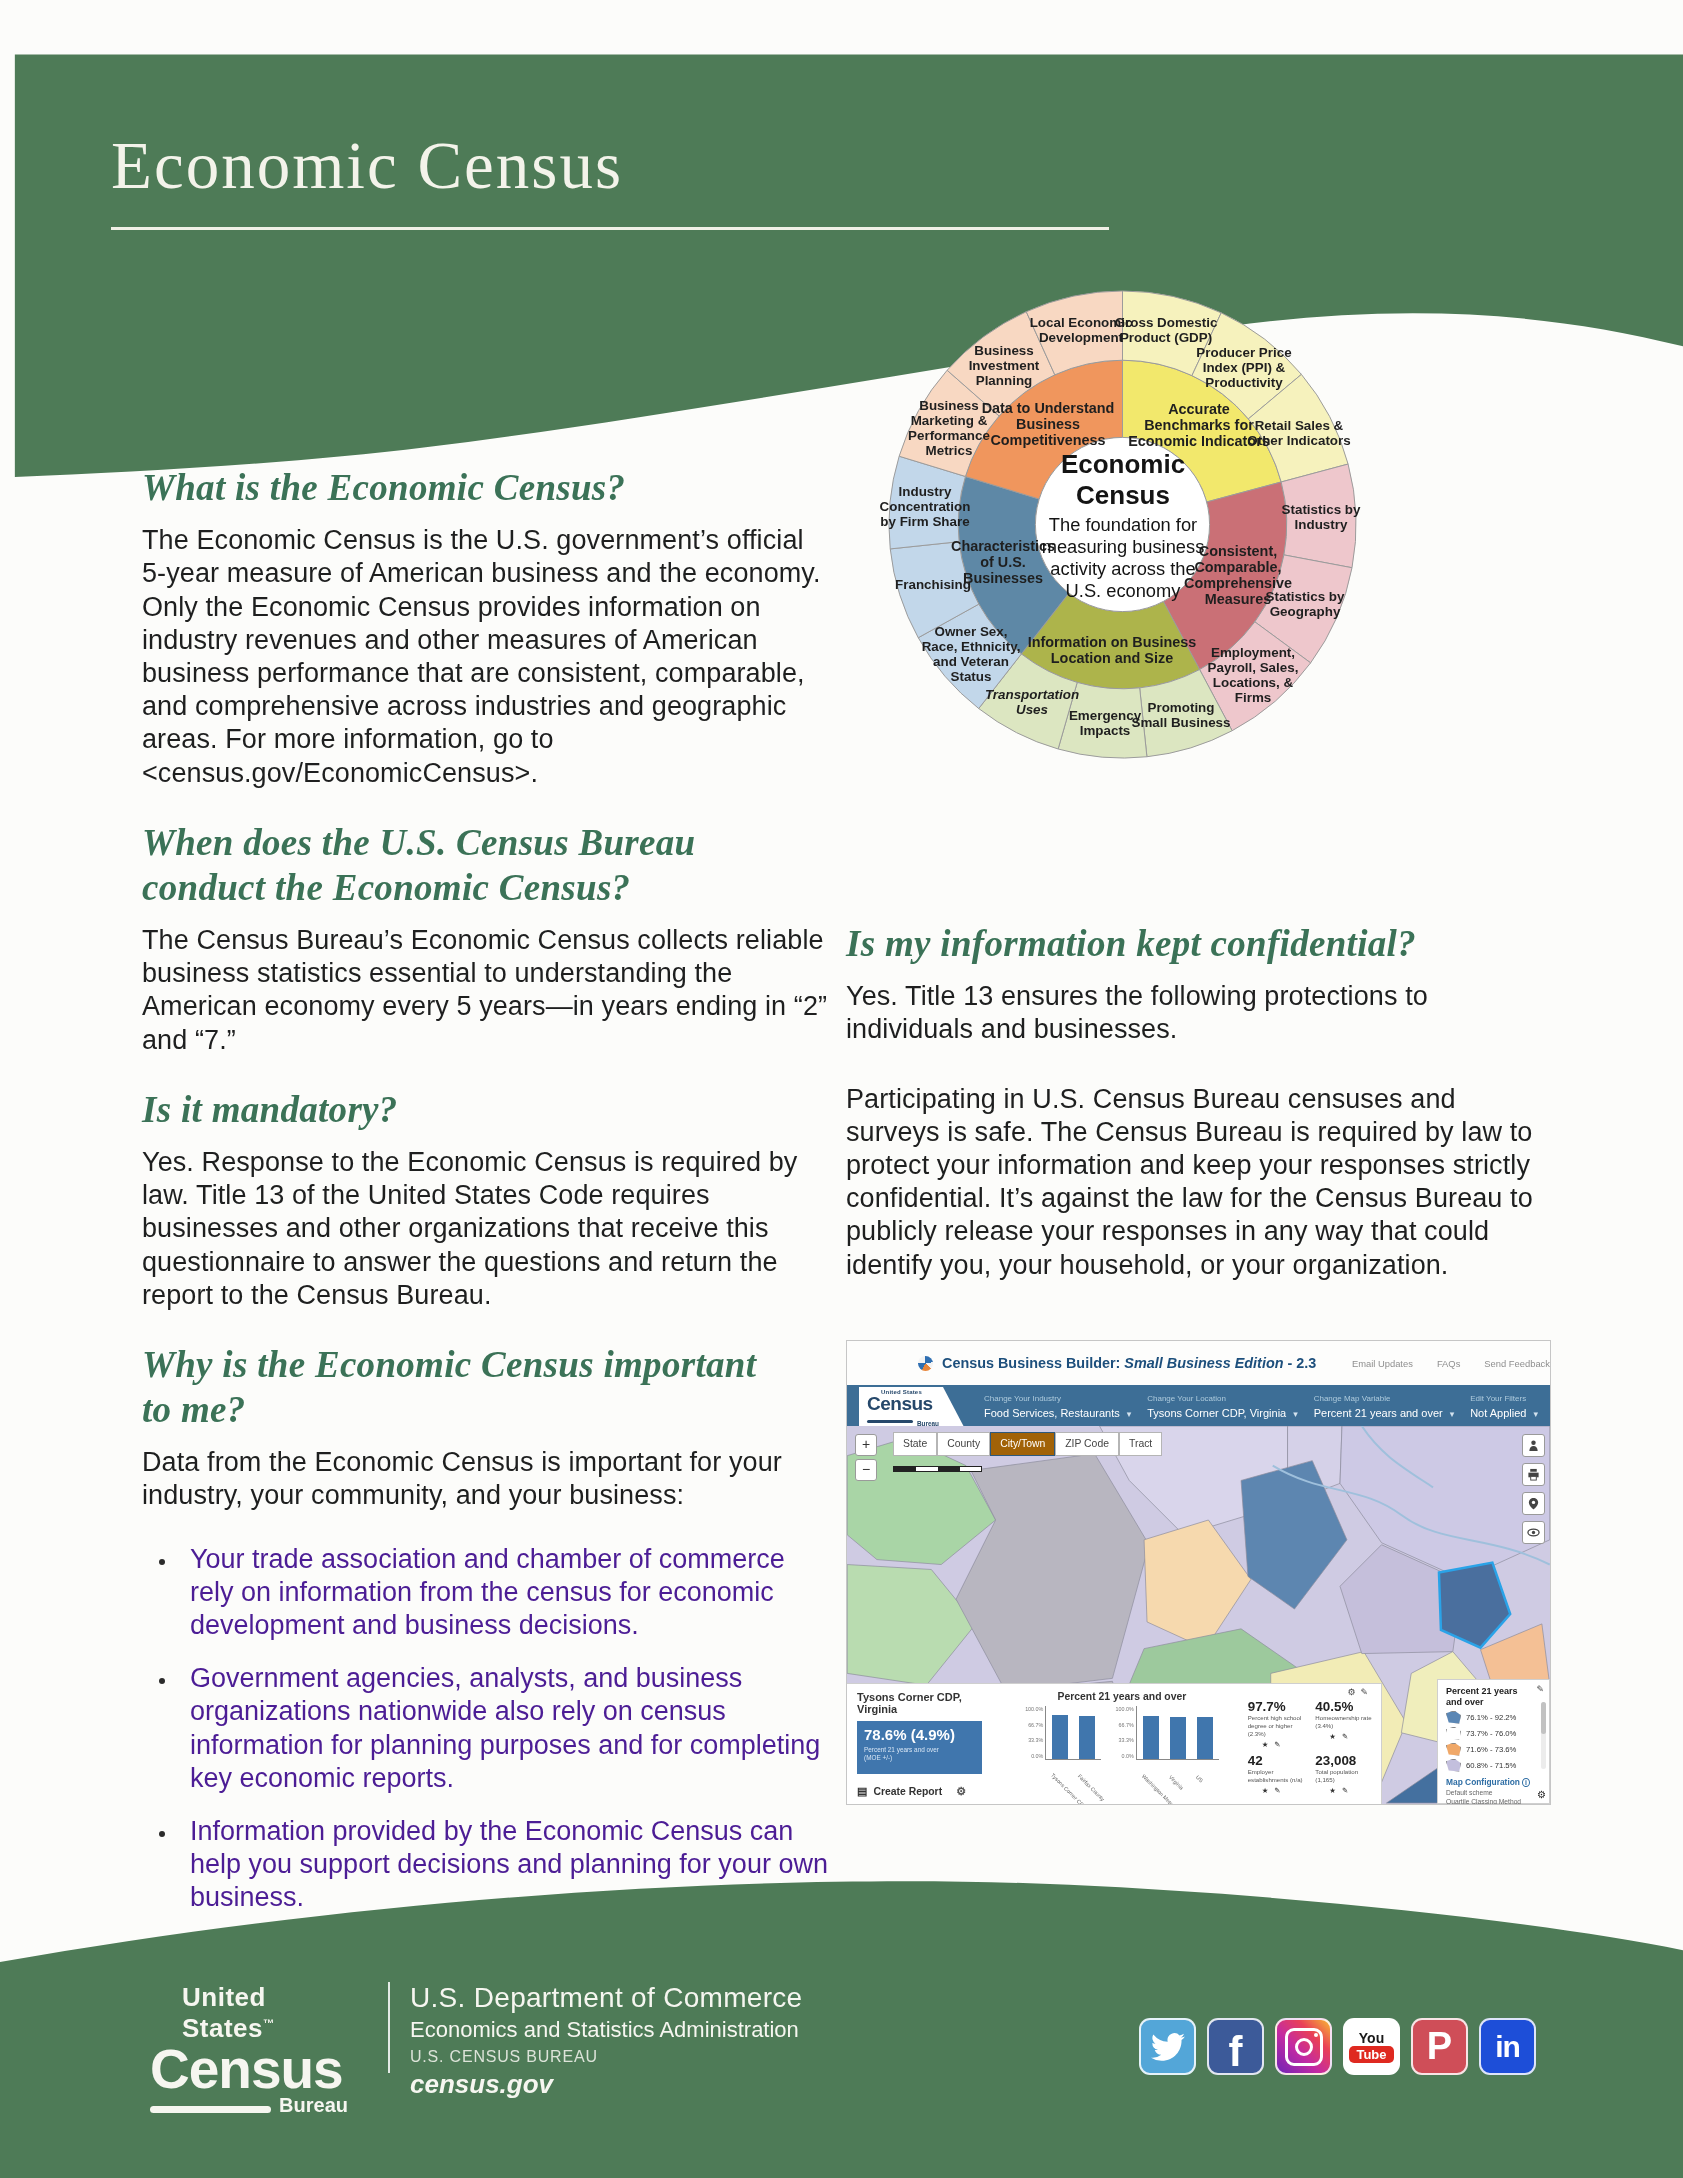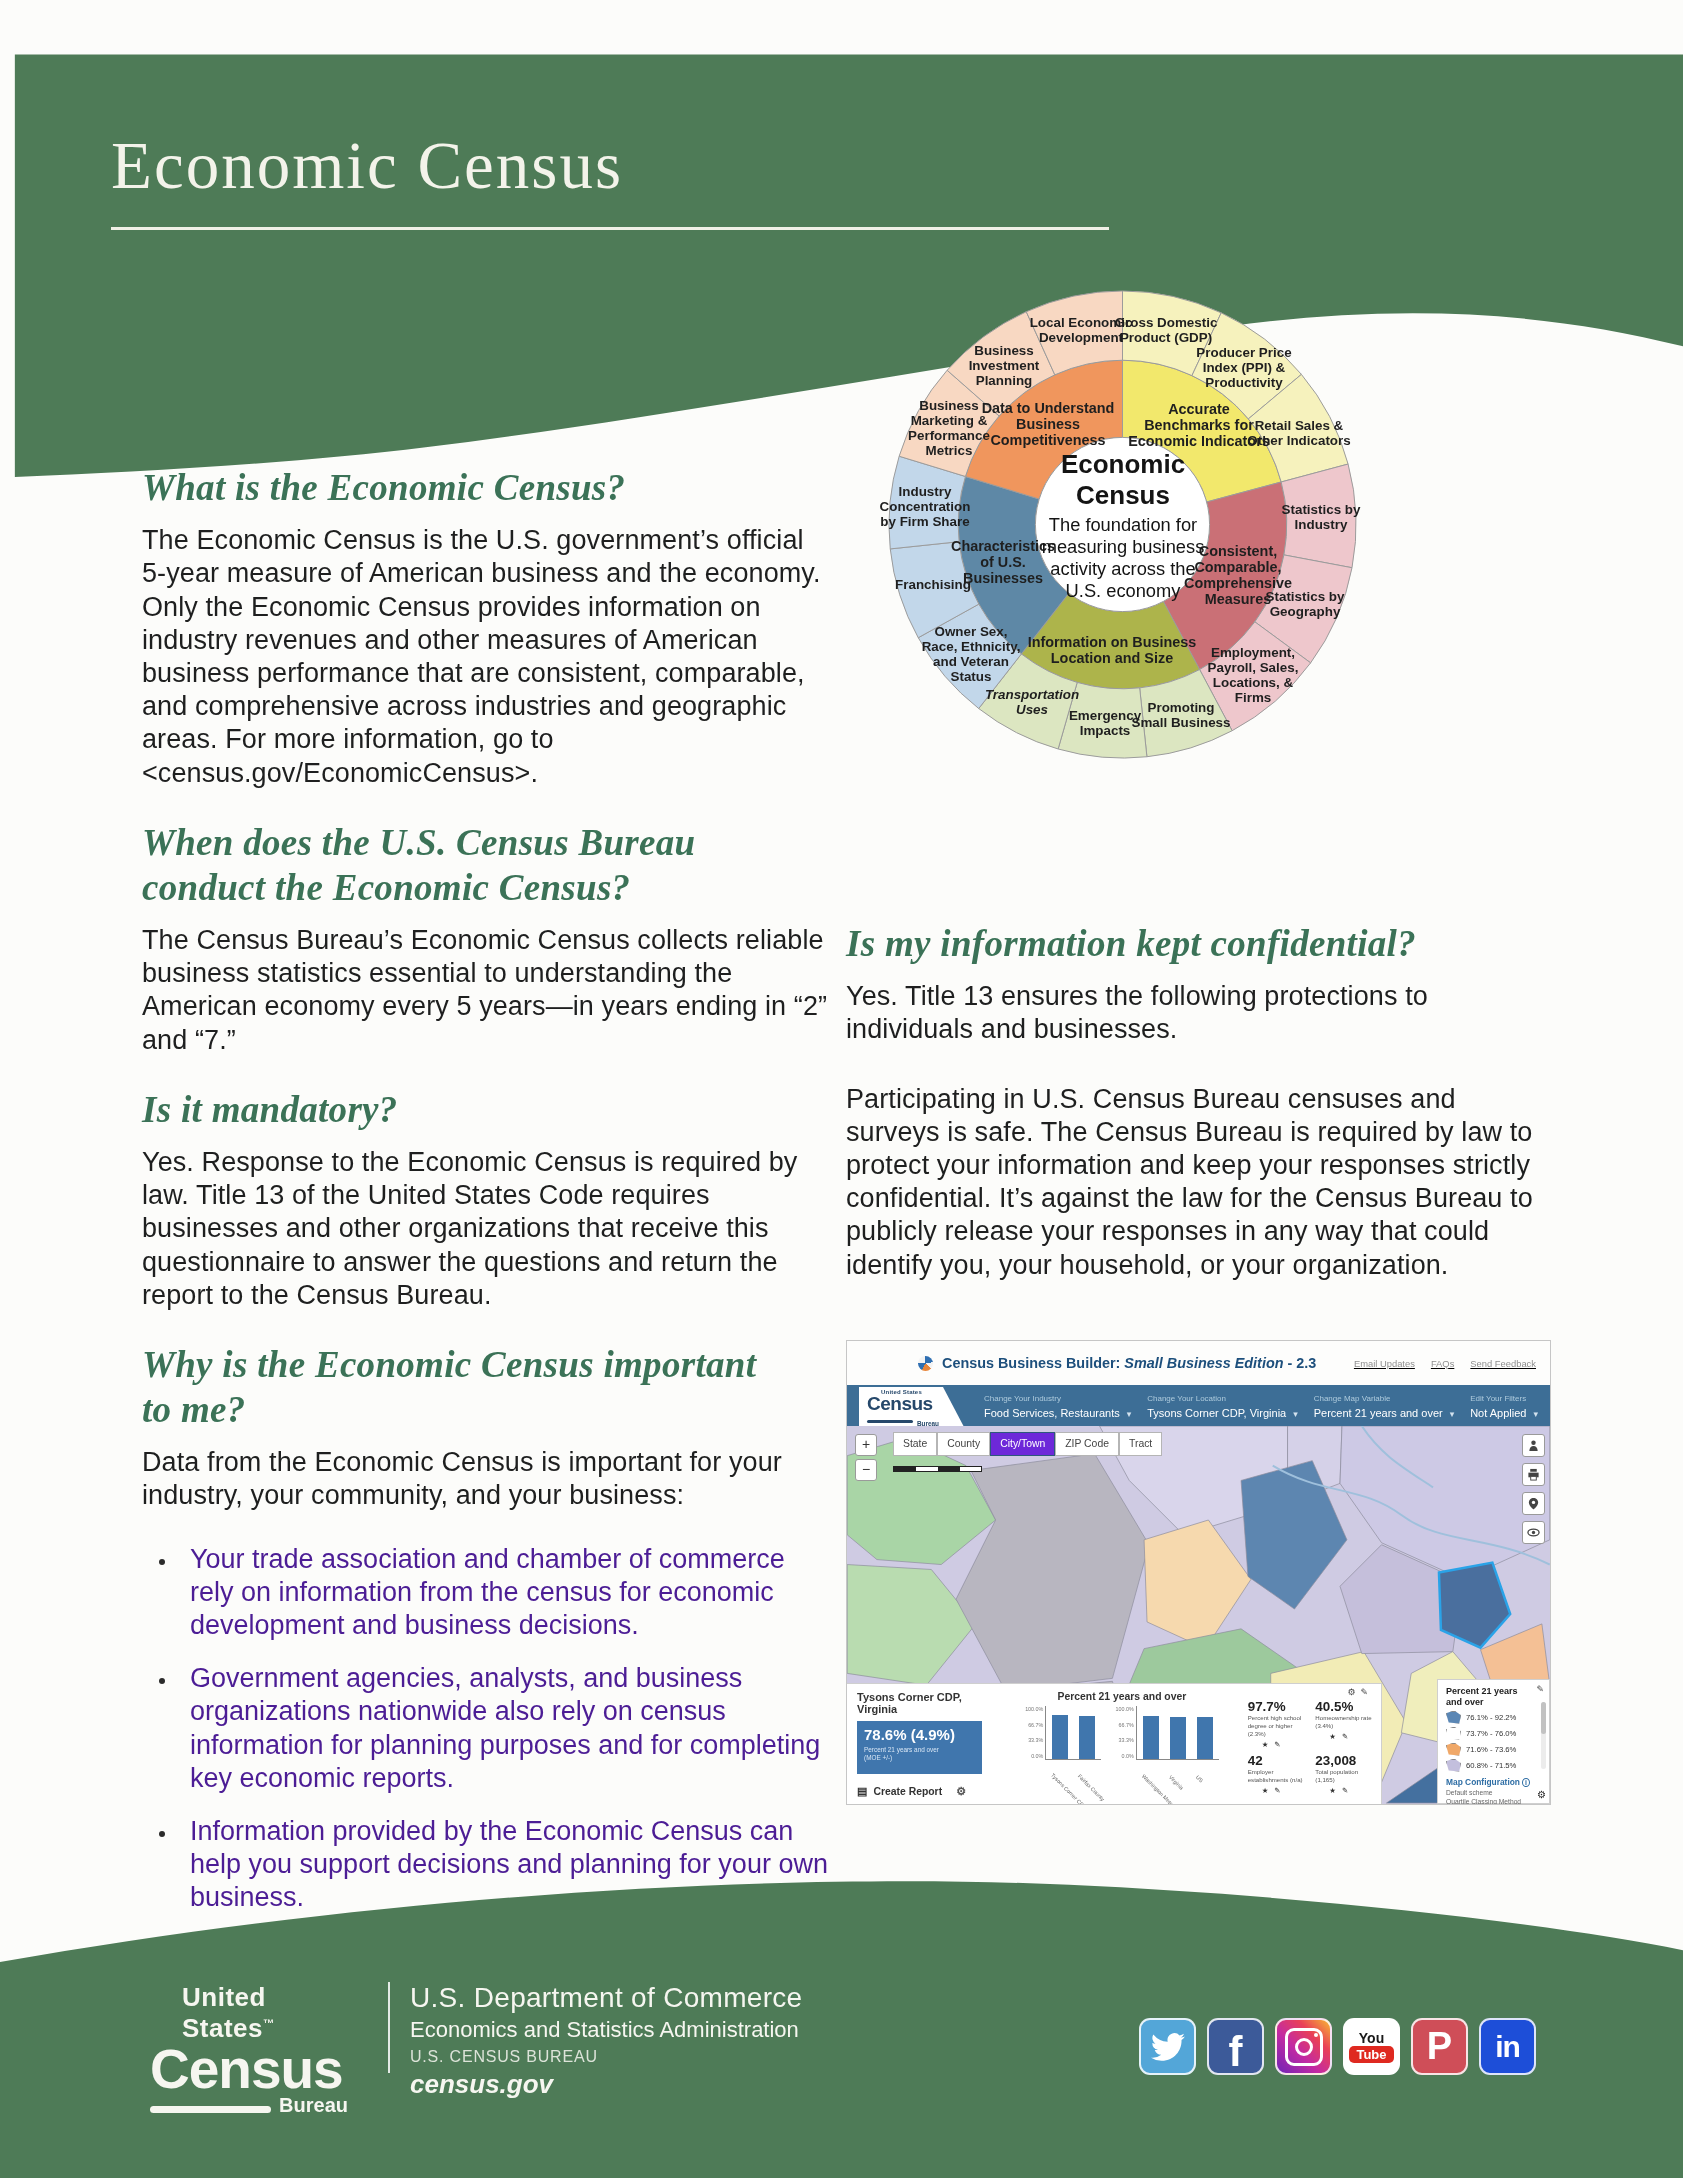--- a/index.html
+++ b/index.html
@@ -40,21 +40,21 @@
   .cbb{position:absolute;left:846px;top:1340px;width:703px;height:463px;background:#fff;
     border:1px solid #c6c6c6;font-family:"Liberation Sans",sans-serif;}
   .cbb-top{position:absolute;left:0;top:0;width:703px;height:44px;background:#fdfdfc;
     border-bottom:1px solid #dcdcdc;display:flex;align-items:center;}
   .cbb-spin{width:15px;height:15px;border-radius:50%;margin-left:71px;
     background:conic-gradient(#2f6fb2 0 22%,#f3f3f3 22% 36%,#e8853a 36% 58%,#2f6fb2 58% 76%,#f3f3f3 76% 100%);}
   .cbb-title{margin-left:9px;font-size:14.4px;color:#1d4f7c;white-space:nowrap;}
   .cbb-title .tb{font-weight:bold;}
   .cbb-title .te{font-weight:bold;font-style:italic;}
   .cbb-title .tv{font-weight:bold;}
-  .cbb-links{margin-left:auto;margin-right:14px;display:flex;gap:16px;text-decoration:underline;}
+  .cbb-links{margin-left:auto;display:flex;gap:24px;}
   .cbb-link{font-size:9.4px;color:#8f8f8f;white-space:nowrap;}
   .cbb-nav{position:absolute;left:0;top:44px;width:703px;height:42px;background:#3d6e96;}
   .cbb-tab{position:absolute;left:12px;top:2px;width:105px;height:40px;background:#fff;
     clip-path:polygon(0 0,80% 0,100% 100%,0 100%);padding:2px 0 0 8px;box-sizing:border-box;color:#26486b;}
   .cbb-tab .lt{font-size:6px;font-weight:bold;margin-left:14px;letter-spacing:0.2px;}
   .cbb-tab .lm{font-size:19px;font-weight:bold;line-height:.9;letter-spacing:-0.5px;}
   .cbb-tab .lbar{display:inline-block;width:46px;height:3px;background:#26486b;border-radius:2px;vertical-align:3px;}
   .cbb-tab .lb{font-size:6.4px;font-weight:bold;margin-left:4px;}
   .cbb-navgroups{position:absolute;left:131px;top:0;right:6px;height:42px;display:flex;justify-content:space-between;}
   .nav-g{display:flex;flex-direction:column;justify-content:center;padding:0 6px;}
@@ -63,21 +63,21 @@
   .nav-val .caret{font-size:9px;color:#d3e2ee;margin-left:7px;}
   .cbb-map{position:absolute;left:0;top:85px;width:703px;height:378px;overflow:hidden;background:#cfcbe3;}
   .cbb-zoom{position:absolute;left:8px;top:8px;display:flex;flex-direction:column;gap:3px;}
   .zbtn{width:20px;height:20px;background:#fff;border:1px solid #9a9a9a;border-radius:3px;
     font-size:14px;line-height:18px;text-align:center;color:#333;}
   .cbb-scale{position:absolute;left:46px;top:40px;width:87px;height:4px;border:1px solid #222;
     background:repeating-linear-gradient(90deg,#222 0 22px,#fff 22px 44px);}
   .cbb-geob{position:absolute;left:46px;top:6px;display:flex;}
   .geob{height:22px;line-height:22px;padding:0 9px;background:#fff;border:1px solid #b5b5b5;
     font-size:10.4px;color:#444;white-space:nowrap;}
-  .geob.active{background:#6d28d9;border-color:#2d587c;color:#fff;}
+  .geob.active{background:#a16207;border-color:#2d587c;color:#fff;}
   .cbb-tools{position:absolute;right:5px;top:8px;display:flex;flex-direction:column;gap:6px;}
   .tbtn{width:21px;height:21px;background:#fff;border:1px solid #9a9a9a;border-radius:3px;
     display:flex;align-items:center;justify-content:center;}
   .cbb-panel{position:absolute;left:0;bottom:0;width:535px;height:121px;background:#fff;
     border-top:1px solid #cfcfcf;border-right:1px solid #cfcfcf;box-sizing:border-box;
     padding:7px 6px 6px 10px;display:flex;}
   .p-geo{width:141px;position:relative;}
   .p-geo-title{font-size:11px;font-weight:bold;color:#333;}
   .p-bluebox{margin-top:6px;width:125px;height:53px;background:#4076ad;color:#fff;padding:5px 7px;box-sizing:border-box;}
   .p-blue-v{font-size:15px;font-weight:bold;}

